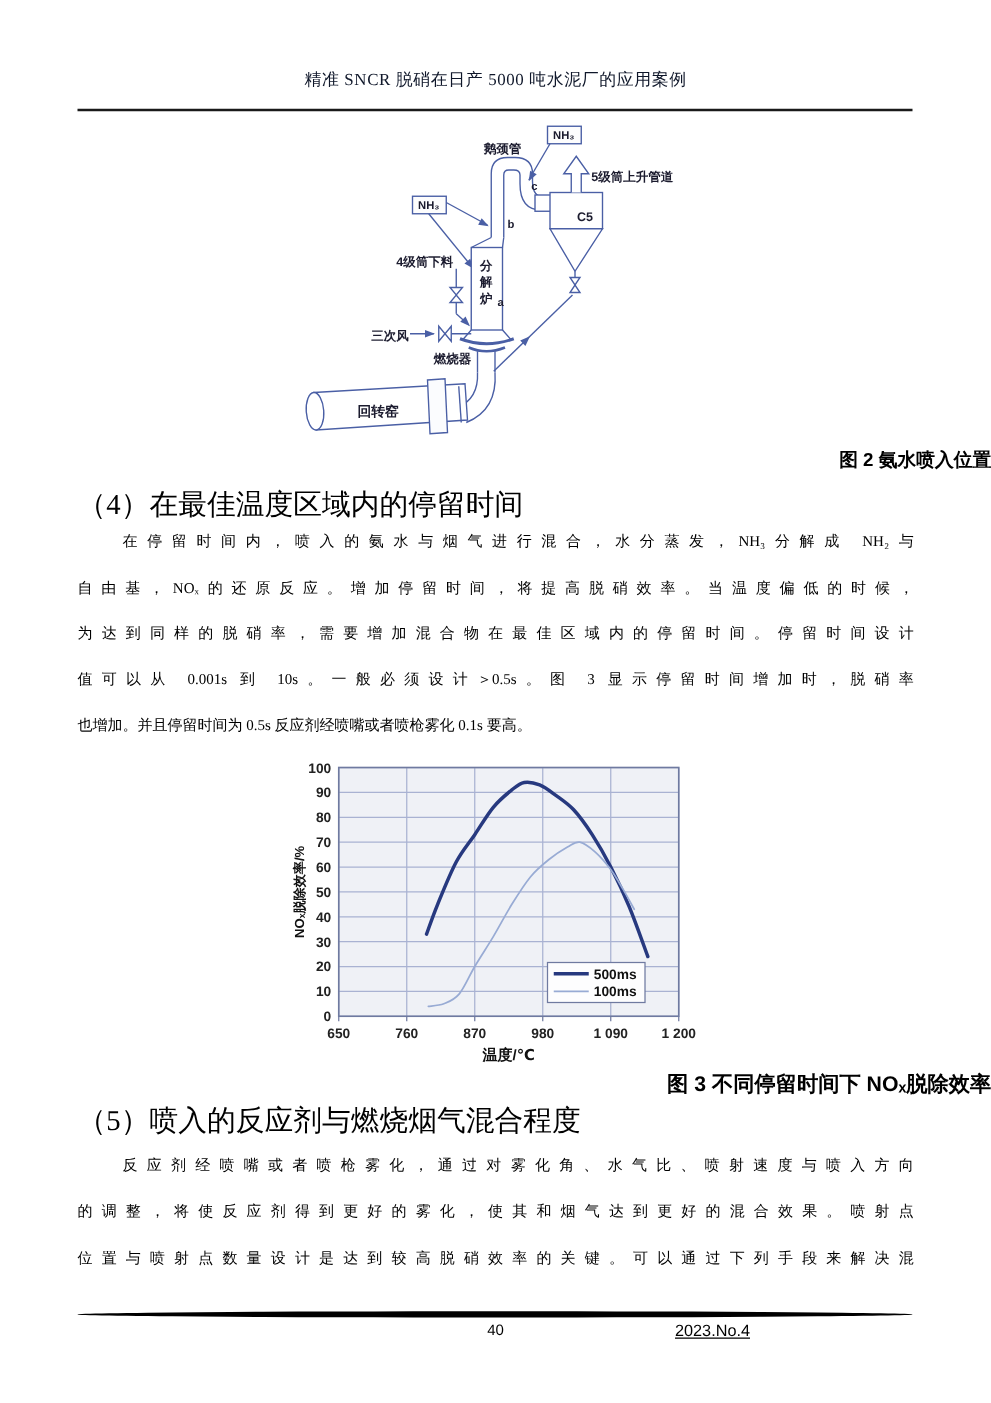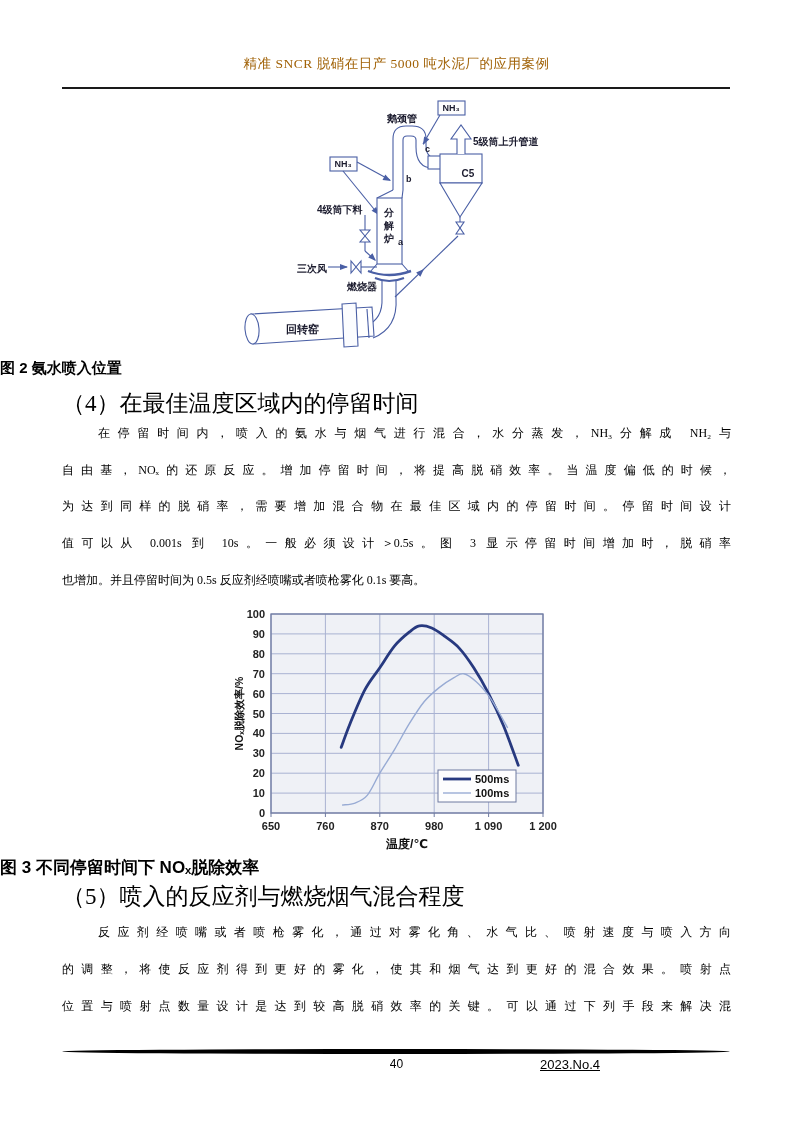--- a/index.html
+++ b/index.html
@@ -1,22 +1,22 @@
 <!DOCTYPE html>
 <html><head>
 <meta charset="utf-8">
 <style>
   html,body{margin:0;padding:0;background:#fff;}
   .page{position:relative;width:793px;height:1122px;background:#fff;overflow:hidden;
         font-family:"Liberation Serif","DejaVu Serif",serif;color:#111;}
   .header-title{position:absolute;top:55px;left:0;width:100%;text-align:center;
-        font-size:13.5px;letter-spacing:.5px;color:#a16207;}
+        font-size:13.5px;letter-spacing:.5px;color:#0f172a;}
   .header-rule{position:absolute;top:87px;left:62px;width:668px;height:2px;background:#1a1a1a;}
   .figure-svg{position:absolute;}
-  .fig-caption{position:absolute;left:0;width:100%;text-align:left;font-weight:bold;
+  .fig-caption{position:absolute;left:0;width:100%;text-align:right;font-weight:bold;
         font-size:15px;font-family:"Liberation Sans","DejaVu Sans",sans-serif;color:#000;}
   .sec-head{position:absolute;left:62px;width:669px;font-size:23px;line-height:24px;color:#000;}
   .tline{position:absolute;left:62px;width:669px;font-size:12px;line-height:26px;
         text-align:justify;text-align-last:justify;color:#000;}
   .tline.indent{text-indent:36px;}
   .tline.endline{text-align-last:left;}
   .footer-rule{position:absolute;left:62px;top:1049px;width:668px;height:5px;background:#000;border-radius:50%;}
   .footer-page{position:absolute;top:1057px;left:0;width:100%;text-align:center;font-size:12px;
         font-family:"Liberation Sans","DejaVu Sans",sans-serif;color:#000;}
   .footer-issue{position:absolute;top:1057px;left:540px;width:190px;text-align:left;font-size:13px;

